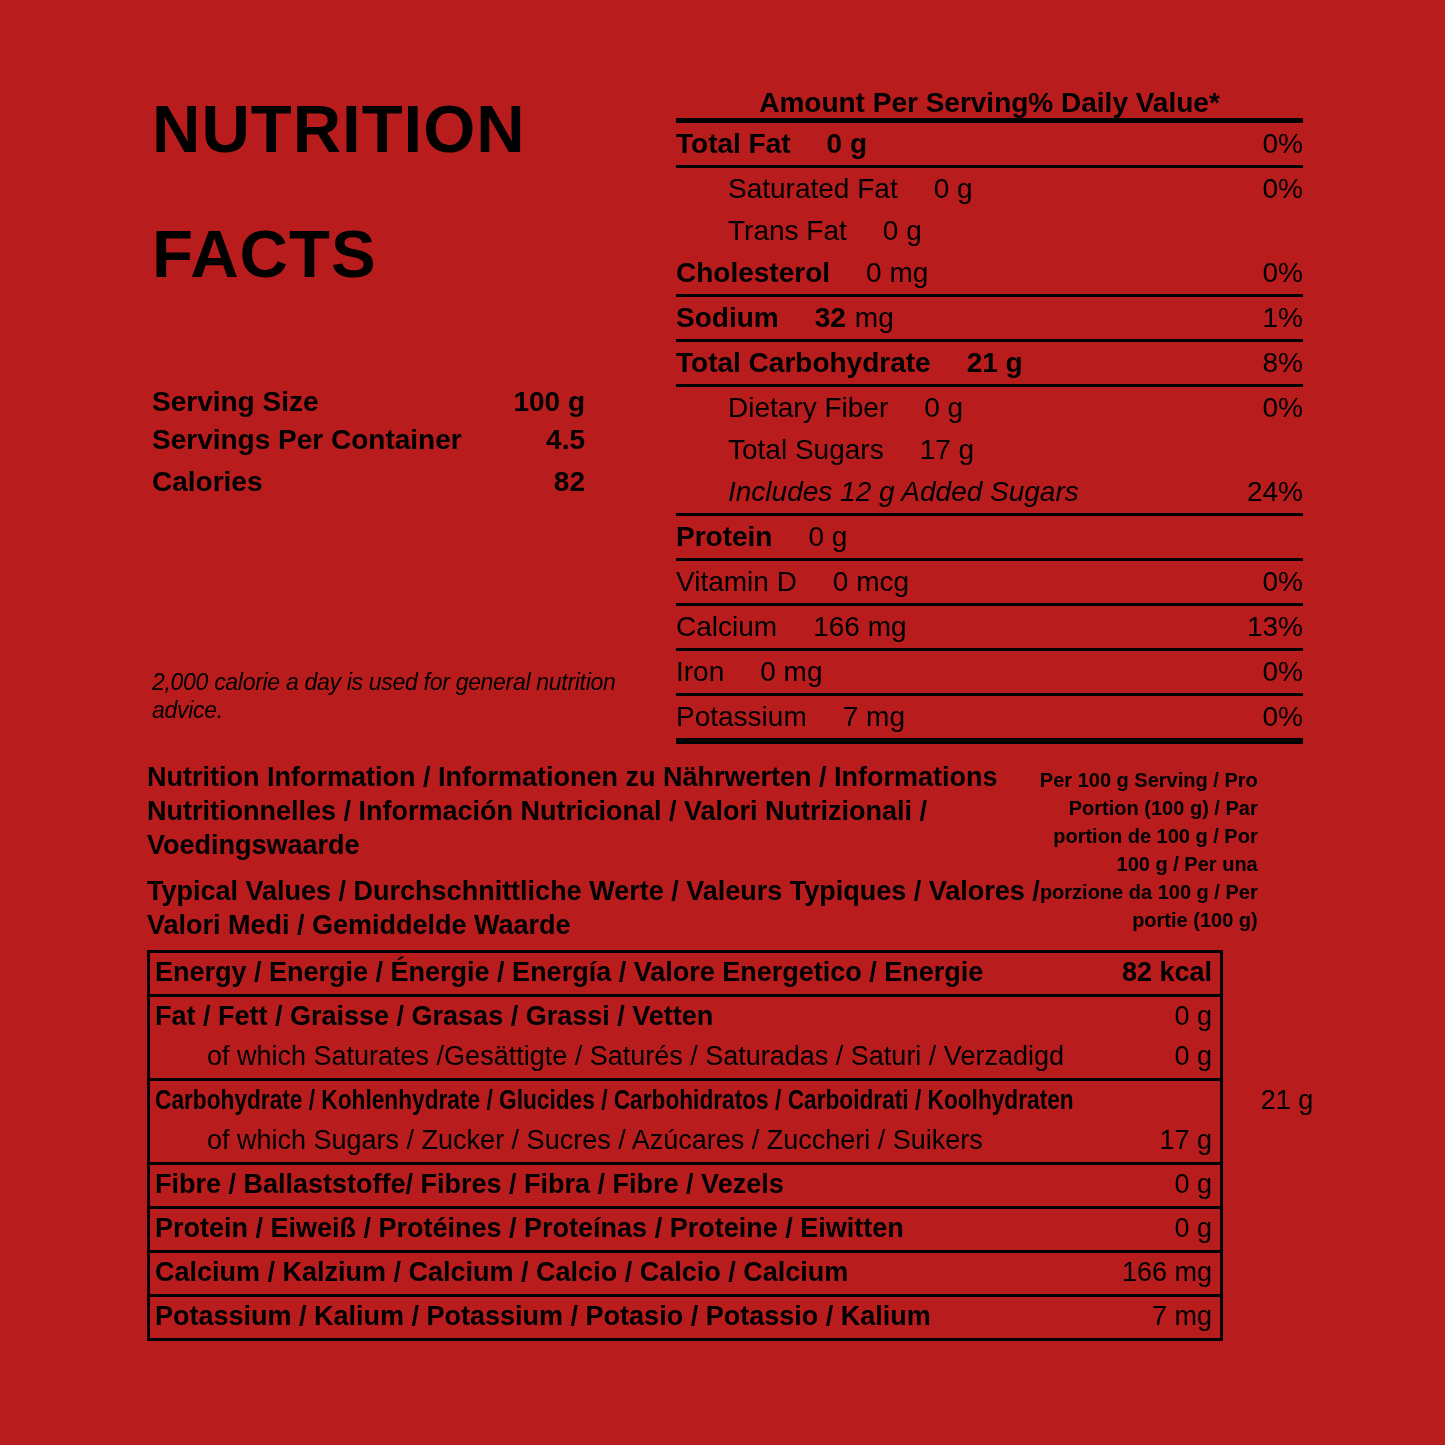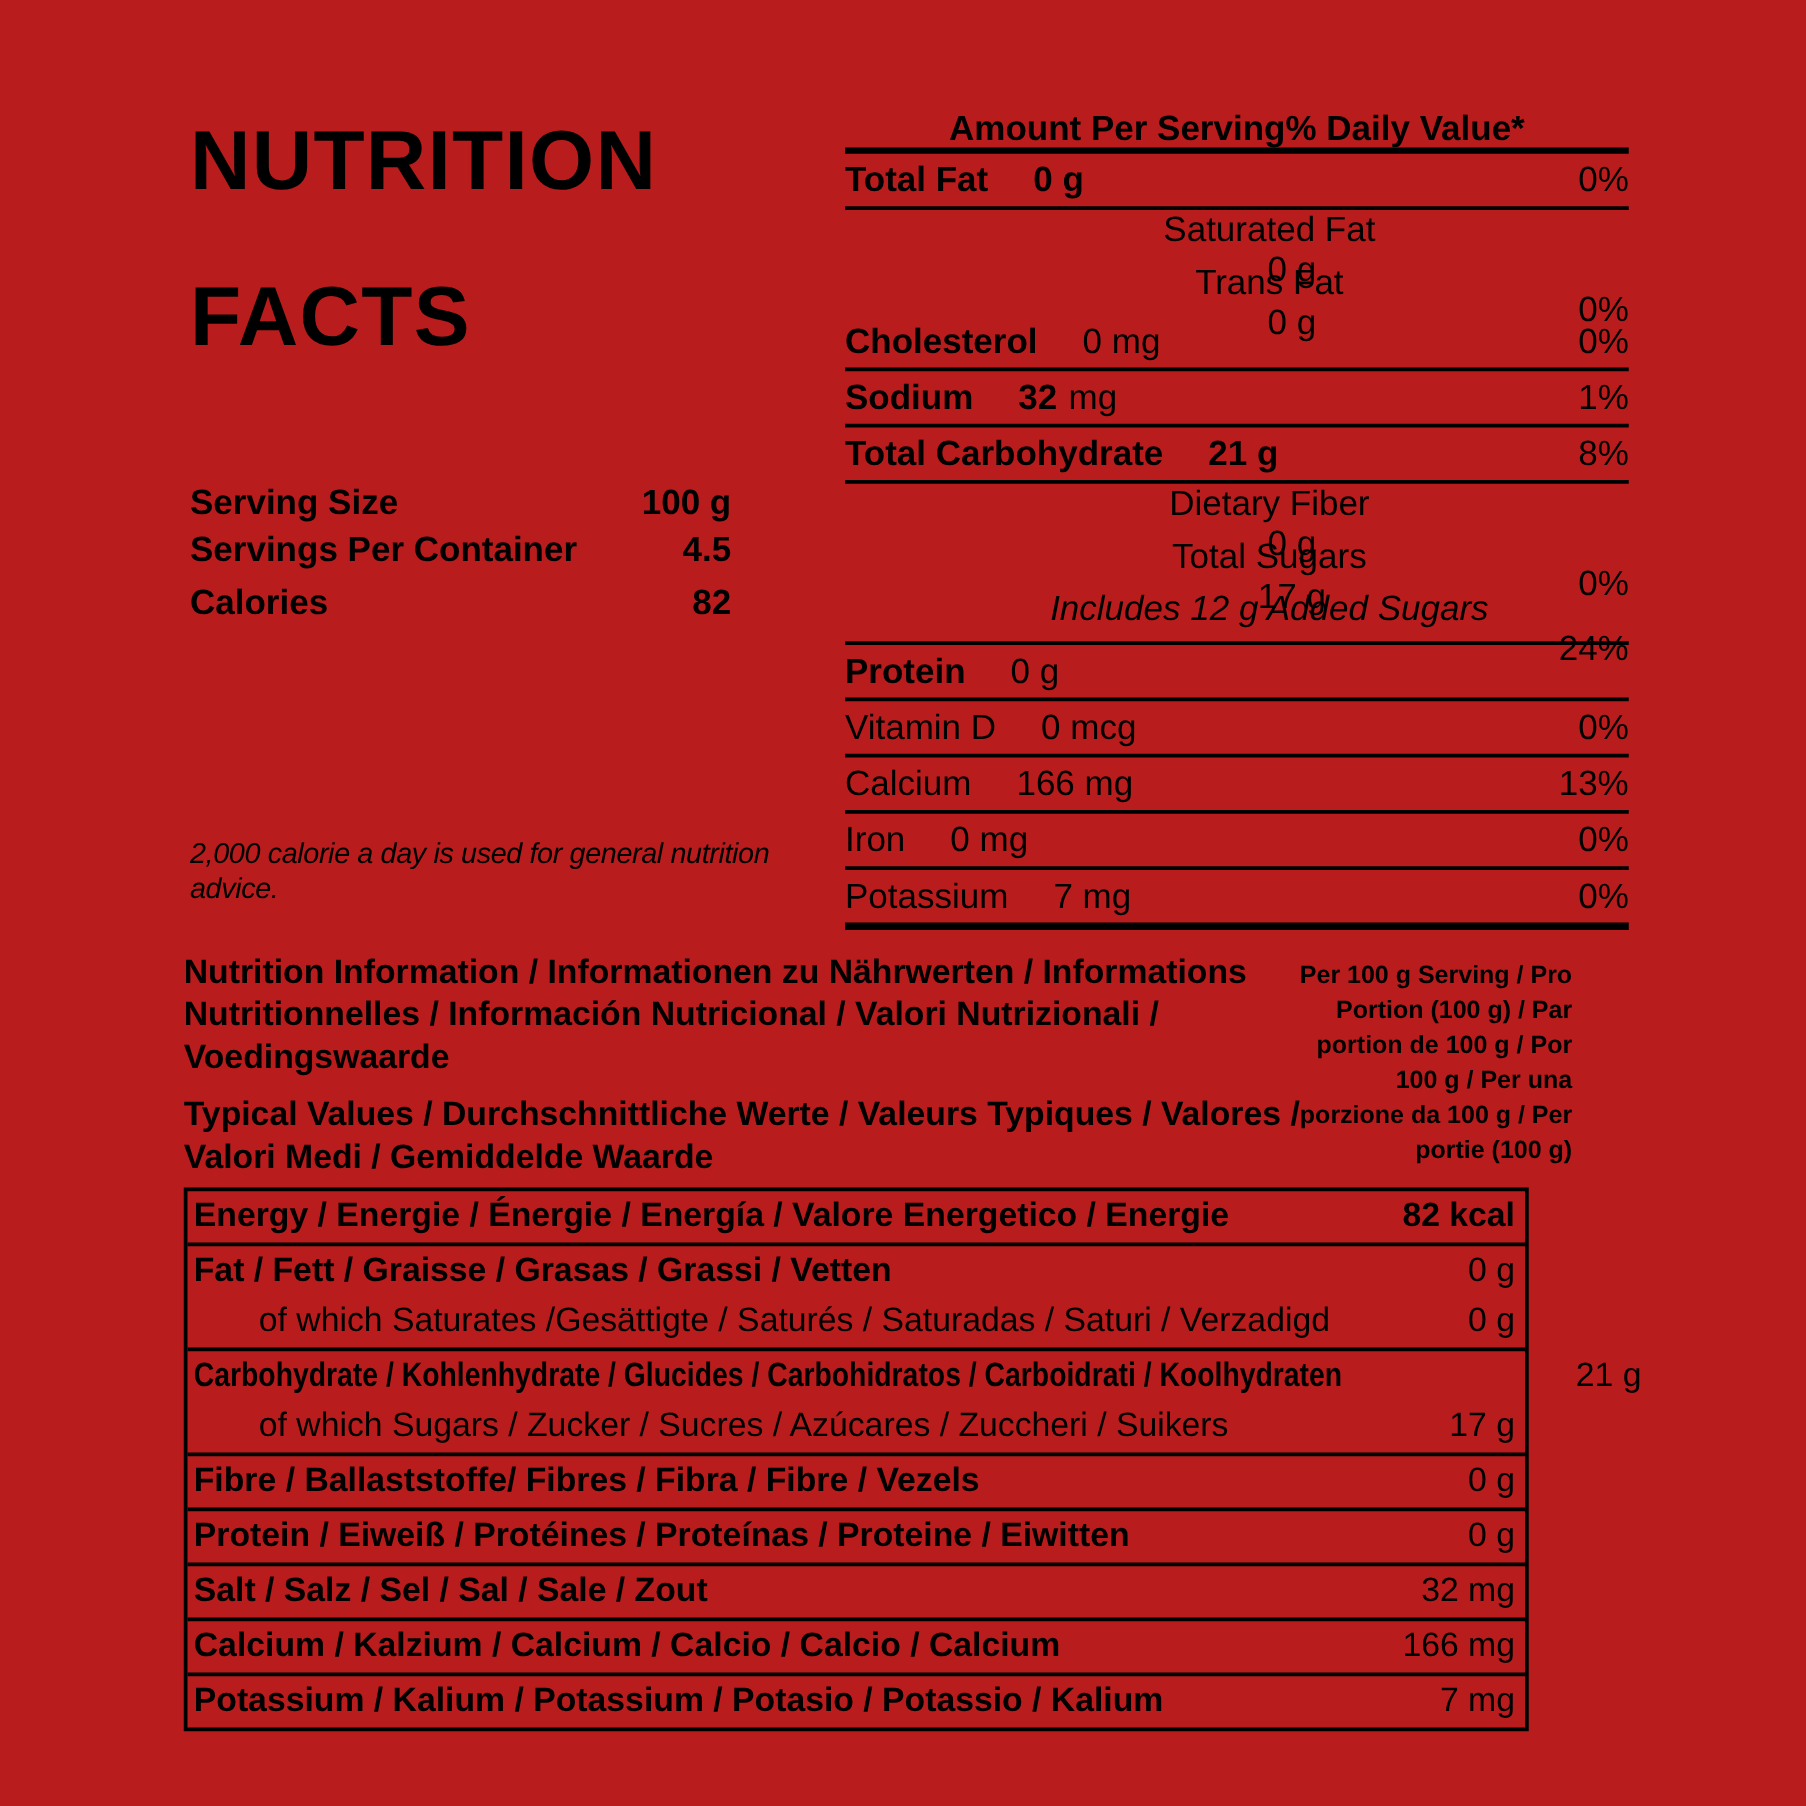--- a/index.html
+++ b/index.html
@@ -19,21 +19,21 @@
   
   #facts{position:absolute;left:676px;top:88px;width:627px;font-size:28px;}
   .fhead{display:flex;justify-content:center;font-weight:700;padding-bottom:0;border-bottom:5px solid #000;line-height:30px;}
   .frow{display:flex;align-items:center;height:42px;}
   .frow .fname{white-space:nowrap;}
   .frow .famt{margin-left:36px;white-space:nowrap;}
   .frow .funit{margin-left:9px;font-weight:400;}
   .frow .fdv{margin-left:auto;font-weight:400;}
   .frow.b .fname{font-weight:700;}
   .frow.ab .famt{font-weight:700;}
-  .frow.sub{padding-left:52px;flex-direction:column;}
+  .frow.sub{padding-left:52px;}
   .frow.it .fname{font-style:italic;}
   .sep{border-bottom:3px solid #000;}
   .sep-thick{border-bottom:6px solid #000;}
   
   #intl{position:absolute;left:147px;top:760px;width:1076px;}
   .intl-head{display:flex;justify-content:space-between;align-items:flex-start;}
   .ih-left{font-weight:700;font-size:27px;line-height:34px;white-space:nowrap;}
   .ih-left .para2{margin-top:12px;}
   .ih-right{font-weight:700;font-size:20px;line-height:28px;text-align:right;white-space:nowrap;padding-top:6px;}
   .intl-table{margin-top:8px;border:3px solid #000;}
@@ -208,26 +208,20 @@
         </div>
       </div>
       <div class="irow">
         <div class="iline">
           <span class="ilabel">Protein / Eiweiß / Protéines / Proteínas / Proteine / Eiwitten</span>
           <span class="ival">0 g</span>
         </div>
       </div>
       <div class="irow">
         <div class="iline">
-          <span class="ilabel">Salt / Salz / Sel / Sal / Sale / Zout</span>
-          <span class="ival">32 mg</span>
-        </div>
-      </div>
-      <div class="irow">
-        <div class="iline">
           <span class="ilabel">Calcium / Kalzium / Calcium / Calcio / Calcio / Calcium</span>
           <span class="ival">166 mg</span>
         </div>
       </div>
       <div class="irow">
         <div class="iline">
           <span class="ilabel">Potassium / Kalium / Potassium / Potasio / Potassio / Kalium</span>
           <span class="ival">7 mg</span>
         </div>
       </div>

